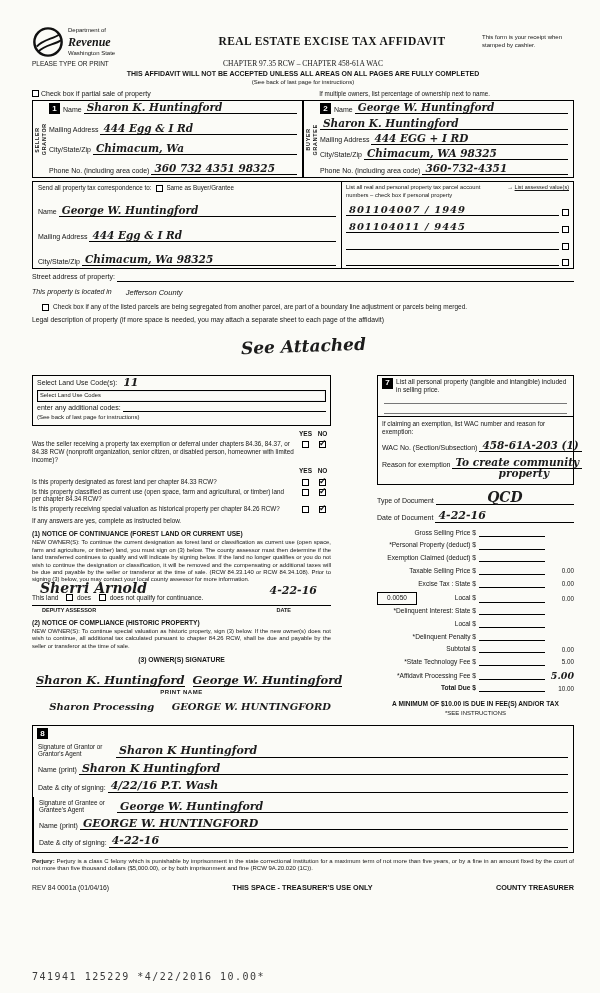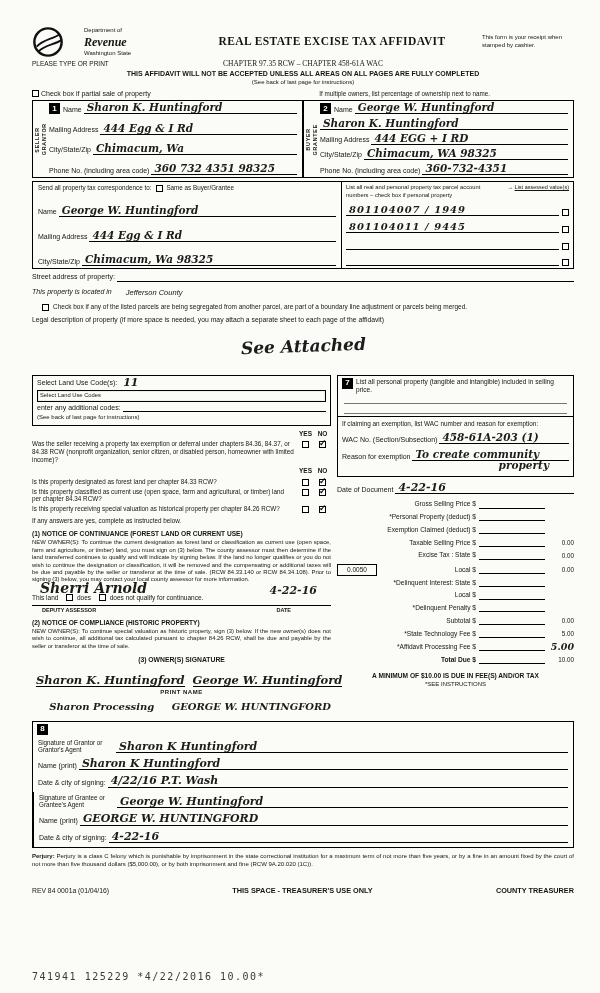--- a/index.html
+++ b/index.html
@@ -15,21 +15,21 @@
   .hw { font-family:"DejaVu Serif", serif; font-style:italic; font-weight:bold; color:#1c1c1c; line-height:.95; white-space:nowrap; }
   .sq { display:inline-flex; align-items:center; justify-content:center; background:#000; color:#fff;
         width:11px; height:11px; font-size:8px; font-weight:bold; flex:none; margin-right:3px; }
   .cb { display:inline-block; width:7px; height:7px; border:1px solid #000; background:#fff; position:relative; vertical-align:-1px; flex:none; }
   .cb.on::after { content:"✓"; position:absolute; left:-1px; top:-4px; font-size:9px; font-weight:bold; color:#111; }
   .row { display:flex; align-items:flex-end; }
   .fill { flex:1; border-bottom:1px solid #000; min-height:8px; padding:0 3px; overflow:visible; }
   .lbl { flex:none; padding-right:2px; }
   
   .hdr1 { display:flex; align-items:flex-start; }
-  .logo-wrap { display:flex; align-items:center; width:150px; flex:none;gap:16px; }
+  .logo-wrap { display:flex; align-items:center; width:150px; flex:none; }
   .dept { margin-left:4px; }
   .dept-sm { font-size:6px; }
   .dept-big { font-size:12px; font-weight:bold; font-style:italic; font-family:"Liberation Serif",serif; }
   .title { font-family:"Liberation Serif",serif; font-weight:bold; font-size:11.5px; text-align:center; letter-spacing:.4px; margin-top:8px; }
   .title-col { flex:1; }
   .receipt { width:92px; flex:none; font-size:6px; text-align:left; margin-top:8px; }
   .hdr2 { display:flex; align-items:flex-end; margin-top:1px; }
   .ptp { width:130px; flex:none; font-size:6.5px; }
   .chapter { flex:1; text-align:center; font-family:"Liberation Serif",serif; font-size:7.5px; }
   .hdr2 .sp { width:130px; flex:none; }
@@ -60,21 +60,21 @@
   .streetrow { margin-top:4px; }
   .located { margin-top:6px; display:flex; align-items:center;font-style:italic; }
   .located .val { margin-left:14px; font-size:7.5px; }
   .segrow { margin-top:5px; display:flex; align-items:flex-start; }
   .segrow .cb { margin:1px 4px 0 10px; }
   .segrow div { width:86%; font-size:6.5px; }
   .legal { margin-top:5px; font-size:6.8px; }
   .attached { text-align:center; margin:14px 0 20px 0; }
   .attached span { font-size:17px; transform:rotate(-2deg); display:inline-block; }
   
-  .main { display:flex; align-items:flex-start; }
+  .main { display:flex; align-items:flex-start;gap:40px; }
   .colL { width:305px; flex:none; padding-right:6px; }
   .colR { flex:1; }
   .lu-box { border:1px solid #000; padding:2px 4px 3px 4px; }
   .lu-dd { border:1px solid #000; margin:2px 0; padding:1px 2px; font-size:5.8px; box-shadow:inset 0 0 0 1px #eee; }
   .lu-box .hw { font-size:11px; }
   .qhead { display:flex; justify-content:flex-end; font-weight:bold; font-size:6.5px; margin-top:4px; }
   .qhead span { width:17px; text-align:center; }
   .q { display:flex; align-items:flex-start; margin-top:2px; }
   .q .qt { flex:1; font-size:6.3px; padding-right:3px; }
   .qcols { width:34px; display:flex; justify-content:space-around; flex:none; margin-top:1px; }
@@ -122,21 +122,21 @@
   .s8-head .cert { flex:1; text-align:center; font-weight:bold; font-size:7.3px; }
   .s8-body { display:flex;flex-direction:column; }
   .s8-cell { flex:1; padding:2px 5px 4px 5px; }
   .s8-cell + .s8-cell { border-left:1px solid #000; }
   .s8lbl { font-size:6.3px; width:78px; flex:none; line-height:1.15; }
   .s8 .sigrow { display:flex; align-items:flex-end; }
   .s8 .hw { font-size:11px; }
   .s8 .row { margin-top:6px; }
   .perjury { font-size:6px; text-align:justify; margin-top:5px; }
   .perjury b { font-size:6px; }
-  .botrow { display:flex; justify-content:space-between; align-items:flex-end; margin-top:18px; }
+  .botrow { display:flex; justify-content:space-between; align-items:flex-end; margin-top:10px; }
   .rev { font-size:6.8px; }
   .tspace { font-weight:bold; font-size:7.3px; }
   .ctreas { font-weight:bold; font-size:7.3px; }
   .stamp { font-family:"DejaVu Sans Mono", monospace; font-size:10px; letter-spacing:1.5px; color:#3a3a3a; margin-top:auto; padding-top:16px; }
 </style>
 </head>
 <body>
 
 <div class="page">
 
@@ -398,20 +398,24 @@
         <div class="row" style="margin-top:6px;">
           <span class="lbl">Reason for exemption</span>
           <span class="fill hw">To create community</span>
         </div>
         <div class="reason-extra">
           <span class="hw">property</span>
         </div>
       </div>
 
       <div class="row docrow">
+        <span class="lbl">Type of Document</span>
+        <span class="fill hw big" style="text-align:center;">QCD</span>
+      </div>
+      <div class="row docrow">
         <span class="lbl">Date of Document</span>
         <span class="fill hw">4-22-16</span>
       </div>
 
       <div class="money">
         <div class="mrow">
             <span class="mlabel">Gross Selling Price $</span>
             <span class="mline"></span>
             <span class="mval"></span>
           </div>

